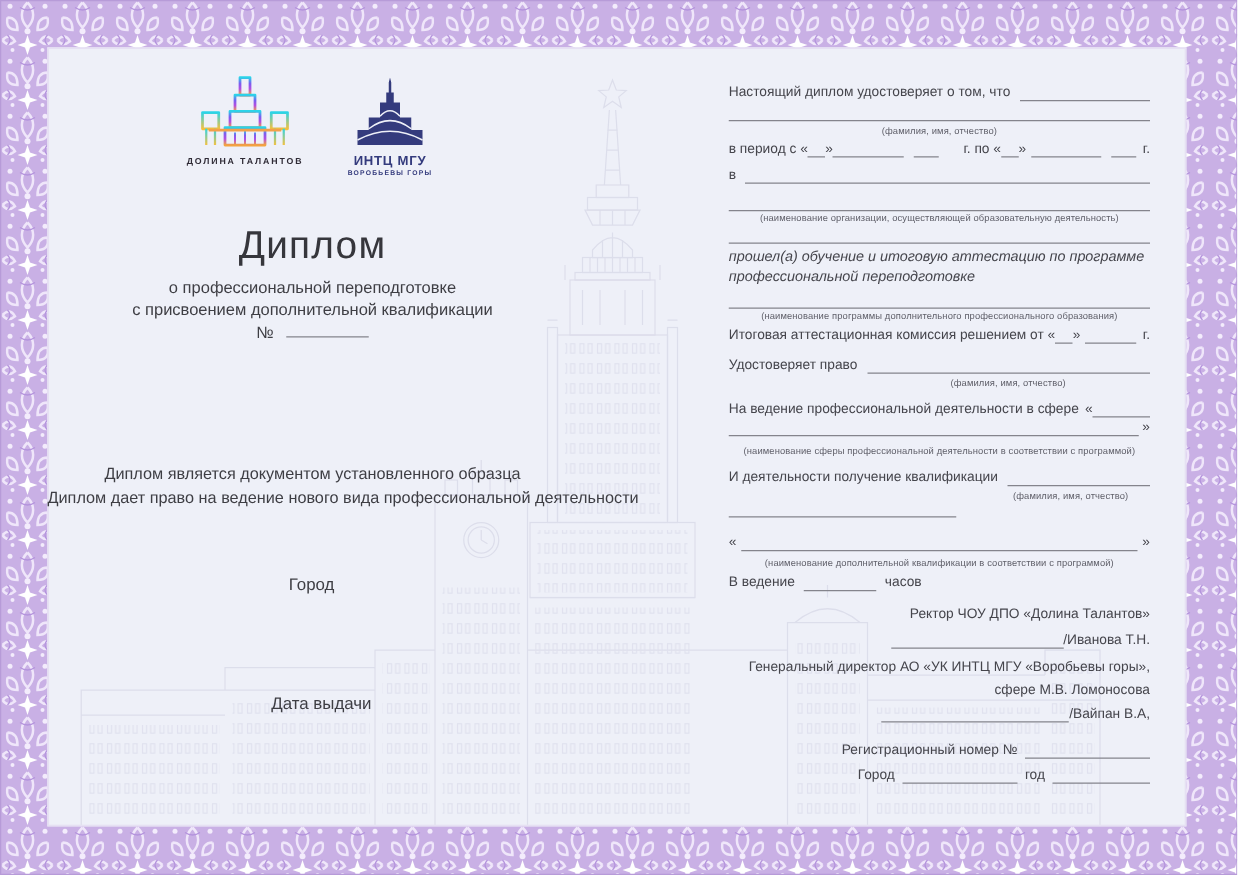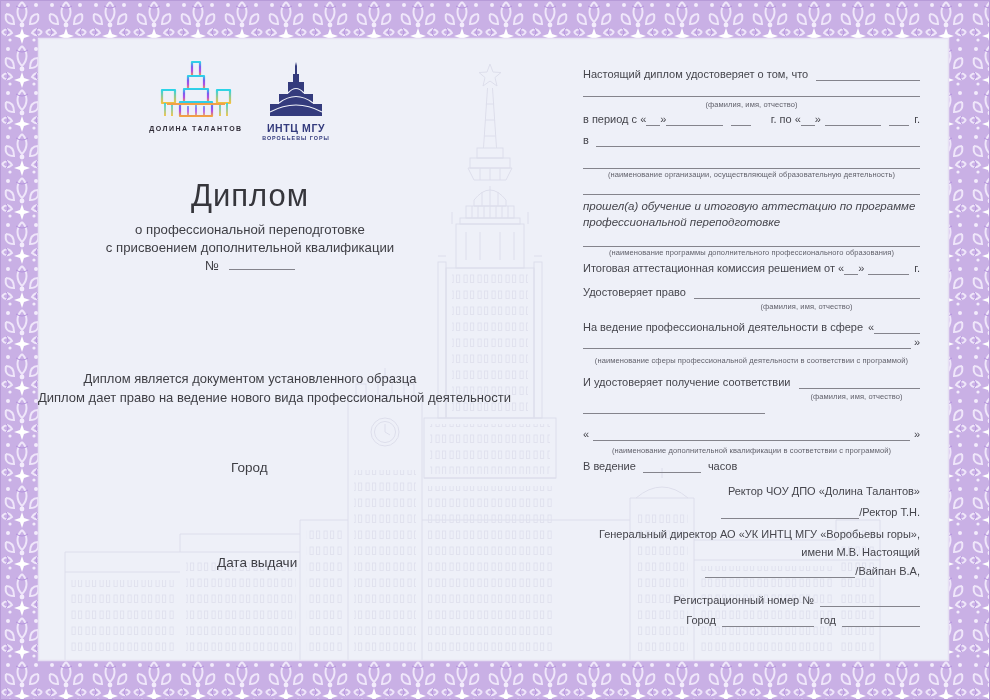--- a/index.html
+++ b/index.html
@@ -5,21 +5,21 @@
   html,body{margin:0;padding:0;background:#ffffff;}
   .page{position:relative;width:990px;height:700px;overflow:hidden;background:#eef0f8;
         font-family:"Liberation Sans",sans-serif;}
   .border-svg,.watermark{position:absolute;left:0;top:0;}
   .watermark{opacity:.85;pointer-events:none;}
 
   .left-col{position:absolute;left:38px;top:0;width:424px;height:662px;color:#3e3e44;}
   .lc{position:absolute;left:0;right:0;text-align:center;white-space:nowrap;}
   .logo{position:absolute;text-align:center;}
   .logo1{left:108px;top:60px;width:100px;}
-  .logo2{left:224px;top:62px;width:68px;}
+  .logo2{left:240px;top:62px;width:68px;}
   .logo1-label{font-size:7px;font-weight:bold;letter-spacing:1.5px;color:#2f2b36;margin-top:3px;}
   .logo2-l1{font-size:10.5px;font-weight:bold;letter-spacing:.6px;color:#343b7d;margin-top:2px;}
   .logo2-l2{font-size:5.4px;font-weight:bold;letter-spacing:1px;color:#343b7d;margin-top:1px;}
   .t-title{top:178px;font-size:31px;letter-spacing:1px;color:#36363c;}
   .t-sub1{top:222px;font-size:13.2px;}
   .t-sub2{top:240px;font-size:13.2px;}
   .t-num{top:257px;font-size:13px;}
   .t-emba{top:302px;font-size:19.5px;letter-spacing:.8px;color:#1d2a5f;}
   .t-note1{top:371px;font-size:13px;}
   .t-note2{top:390px;font-size:13px;}
@@ -260,21 +260,21 @@
       <span style="margin-left:5px">«</span>
       <span class="ul f1"></span>
     </div>
     <div class="row" style="top:336px">
       <span class="ul f1"></span>
       <span style="margin-left:3px">»</span>
     </div>
     <div class="cap" style="top:356px;left:0;right:0">(наименование сферы профессиональной деятельности в соответствии с программой)</div>
 
     <div class="row" style="top:376px">
-      <span>И удостоверяет получение соответствии</span>
+      <span>И деятельности получение квалификации</span>
       <span class="ul f1" style="margin-left:8px"></span>
     </div>
     <div class="cap" style="top:392px;left:210px;right:0">(фамилия, имя, отчество)</div>
     <div class="row" style="top:401px">
       <span class="ul" style="width:182px"></span>
     </div>
 
     <div class="row" style="top:428px">
       <span style="margin-right:4px">«</span>
       <span class="ul f1"></span>
@@ -286,28 +286,28 @@
       <span>В ведение</span>
       <span class="ul" style="width:58px;margin:0 7px"></span>
       <span>часов</span>
     </div>
 
     <div class="row rr" style="top:485px">
       <span>Ректор ЧОУ ДПО «Долина Талантов»</span>
     </div>
     <div class="row rr" style="top:506px">
       <span class="ul" style="width:138px"></span>
-      <span>/Ректор Т.Н.</span>
+      <span>/Иванова Т.Н.</span>
     </div>
 
     <div class="row rr" style="top:528px">
       <span>Генеральный директор АО «УК ИНТЦ МГУ «Воробьевы горы»,</span>
     </div>
     <div class="row rr" style="top:546px">
-      <span>имени М.В. Настоящий</span>
+      <span>сфере М.В. Ломоносова</span>
     </div>
     <div class="row rr" style="top:565px">
       <span class="ul" style="width:150px"></span>
       <span>/Вайпан В.А,</span>
     </div>
 
     <div class="row rr" style="top:594px">
       <span>Регистрационный номер №</span>
       <span class="ul" style="width:100px;margin-left:6px"></span>
     </div>

